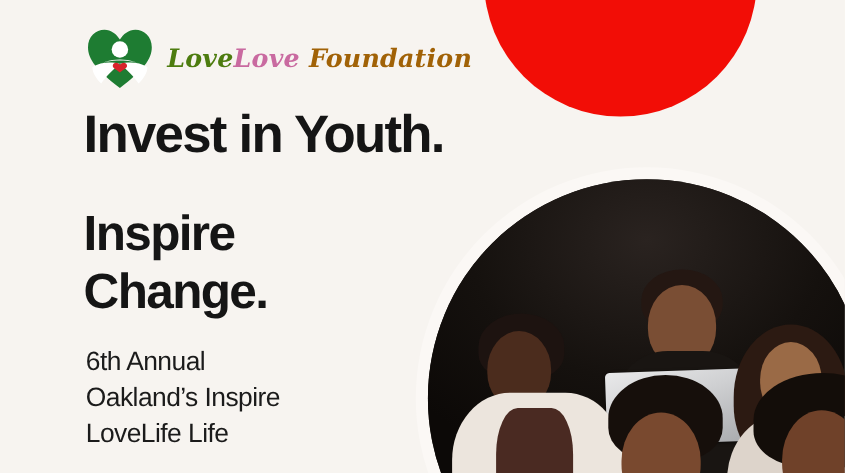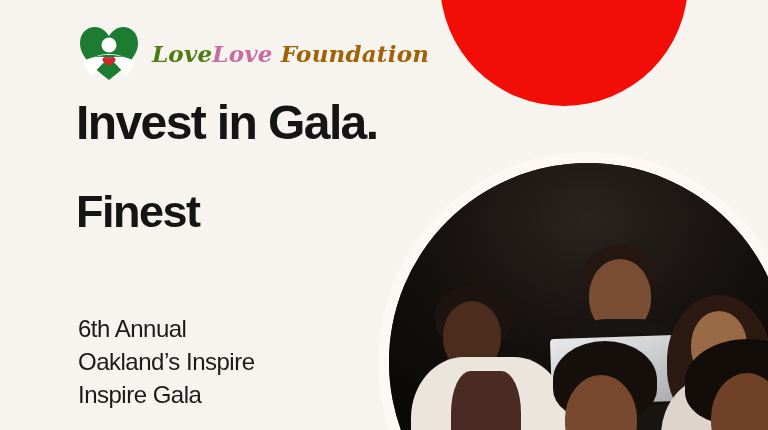--- a/index.html
+++ b/index.html
@@ -222,25 +222,26 @@
       <path d="M31 56 C10 40 2 30 2 19 C2 9 9 3 17 3 C23 3 28 7 31 12 C34 7 39 3 45 3 C53 3 60 9 60 19 C60 30 52 40 31 56 Z" fill="#1E7C32"></path>
       <circle cx="31" cy="21" r="7.5" fill="#FFFFFF"></circle>
       <path d="M31 30 C22 30 13 33 7 38 C14 32 23 31 31 31 C39 31 48 32 55 38 C49 33 40 30 31 30 Z" fill="#FFFFFF"></path>
       <path d="M6 37 C14 32 23 32 31 34 C25 39 18 46 14 52 C9 47 6 42 6 37 Z" fill="#FFFFFF"></path>
       <path d="M56 37 C48 32 39 32 31 34 C37 39 44 46 48 52 C53 47 56 42 56 37 Z" fill="#FFFFFF"></path>
       <path d="M31 42 C28 39 24.5 38.5 24.5 35.8 C24.5 34 26 33 27.6 33 C29 33 30.3 33.9 31 35 C31.7 33.9 33 33 34.4 33 C36 33 37.5 34 37.5 35.8 C37.5 38.5 34 39 31 42 Z" fill="#D8232A"></path>
     </svg>
     <div id="logo-wordmark"><span class="wm-love">Love</span><span class="wm-life">Love</span><span class="wm-found"> Foundation</span></div>
   </div>
 
-  <div id="headline-1">Invest in Gala.</div>
+  <div id="headline-1">Invest in Youth.</div>
 
   <div id="headline-2">
-    <span class="ln">Finest</span>
+    <span class="ln">Inspire</span>
+    <span class="ln">Change.</span>
   </div>
 
   <div id="subtitle">
     <span class="ln">6th Annual</span>
     <span class="ln">Oakland’s Inspire</span>
-    <span class="ln">Inspire Gala</span>
+    <span class="ln">LoveLife Life</span>
   </div>
 
 </div>
 
 </body></html>

